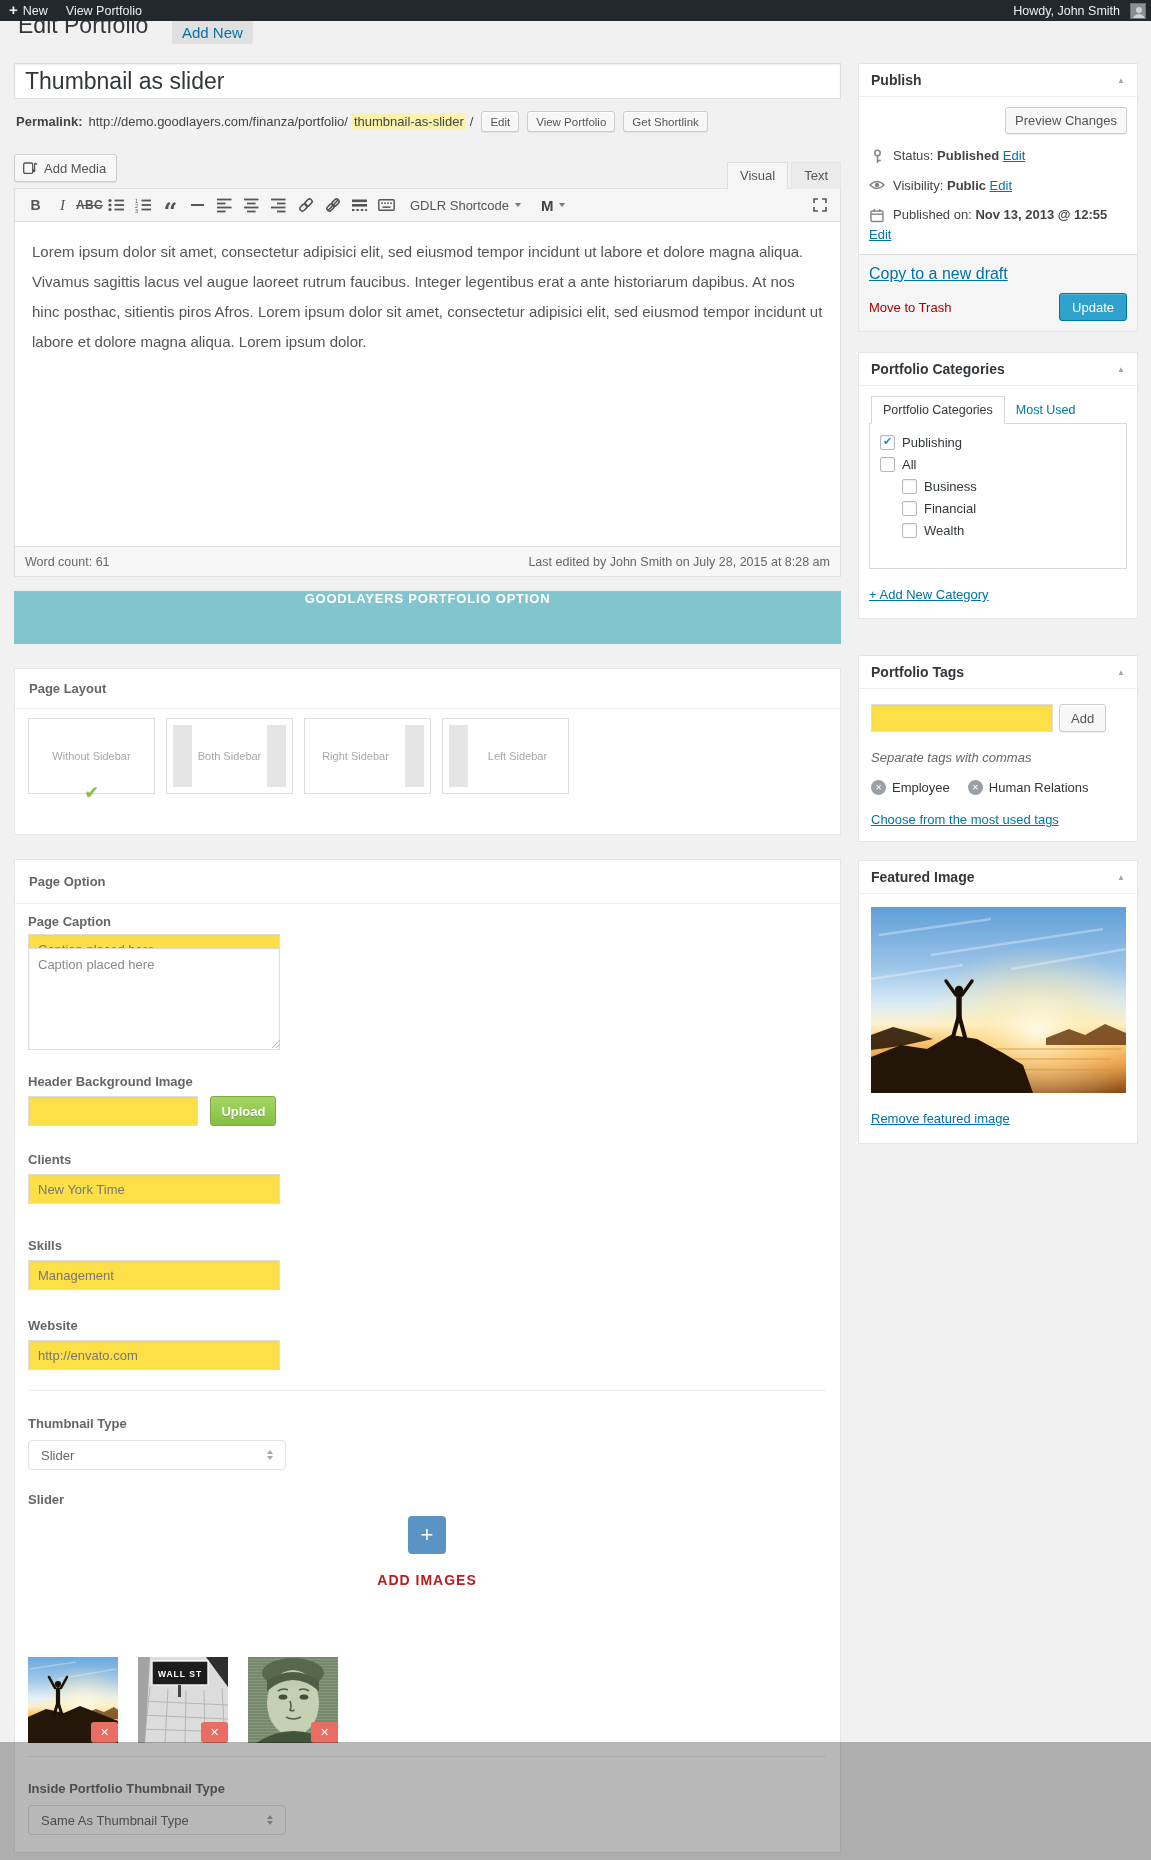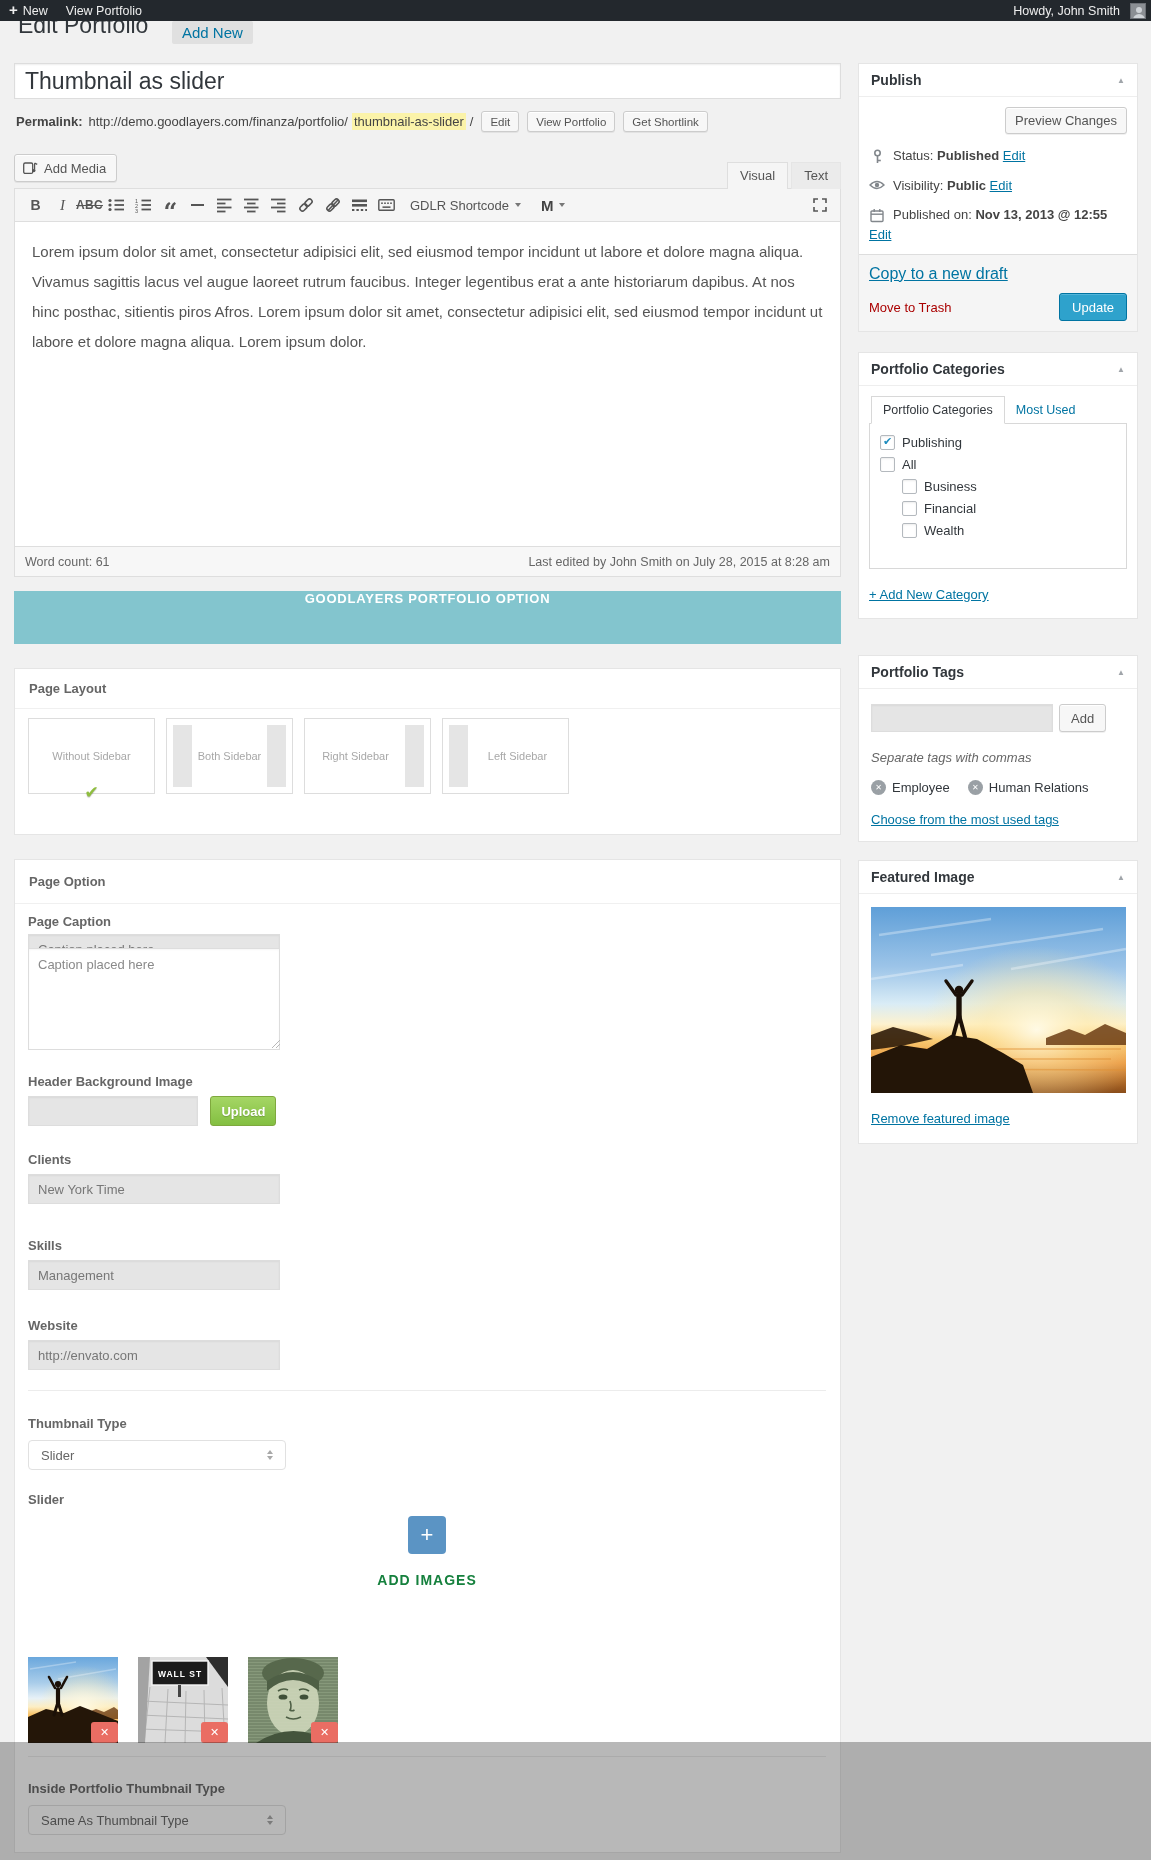--- a/index.html
+++ b/index.html
@@ -75,42 +75,42 @@
   .lo-text { flex:1; display:flex; align-items:center; justify-content:center; text-align:center; line-height:1.5; }
   .sel-check { position:absolute; left:50%; bottom:-10px; transform:translateX(-50%); color:#8fbe3f; font-size:17px;
                text-shadow:0 1px 1px rgba(0,0,0,.25); }
 
   #page-option { margin-top:24px; height:994px; overflow:hidden; }
   .po-head { padding:14px 14px; font-size:13px; font-weight:bold; color:#666; border-bottom:1px solid #f0f0f0; }
   .po-body { padding:0 14px 0 13px; }
   .f-label { font-weight:bold; font-size:13px; color:#666; line-height:16px; }
   .mt10{margin-top:10px}.mt4{margin-top:4px}.mt6{margin-top:6px}.mt26{margin-top:26px}.mt34{margin-top:34px}
   .mt28{margin-top:28px}.mt20{margin-top:20px}.mt25{margin-top:25px}.mt8{margin-top:8px}.mt22{margin-top:22px}.mt69{margin-top:69px}.mt13{margin-top:13px}.mt24{margin-top:24px}
-  .inp { border:1px solid #ddd; background:#e5e5e5; box-shadow:inset 0 1px 2px rgba(0,0,0,.05);
+  .inp { border:1px solid #ddd; background:#fde047; box-shadow:inset 0 1px 2px rgba(0,0,0,.05);
          font-size:13px; color:#777; padding:0 9px; height:30px; outline:none; display:block; }
   .w252 { width:252px; } .w170 { width:170px; display:inline-block; vertical-align:top; }
   .cap-area { width:252px; height:102px; border:1px solid #ddd; background:#fff; font-size:13px; color:#8a8a8a;
               padding:8px 9px; resize:none; outline:none; position:relative; z-index:2; display:block; margin-top:-16px;
               box-shadow:inset 0 1px 2px rgba(0,0,0,.04); }
   .grip { position:relative; z-index:3; width:10px; height:10px; margin:-12px 0 2px 242px;
           background:repeating-linear-gradient(135deg, transparent 0 2px, #b8b8b8 2px 3px);
           clip-path:polygon(100% 0,100% 100%,0 100%); }
   .upload-btn { display:inline-flex; align-items:center; justify-content:center; width:66px; height:30px; margin-left:8px;
                 background:linear-gradient(#a5d665,#83bf41); border:1px solid #7fa83e; border-radius:3px;
                 color:#fff; font-size:13px; font-weight:bold; text-shadow:0 1px 1px rgba(0,0,0,.2); cursor:pointer; vertical-align:top; }
   .po-hr { border:none; border-top:1px solid #ececec; }
   .gdlr-select { width:258px; height:30px; border:1px solid #e1e1e1; border-radius:4px; background:#fff;
                  display:flex; align-items:center; justify-content:space-between; padding:0 12px; font-size:13px; color:#666; cursor:pointer; }
   .stepper { display:flex; flex-direction:column; gap:2px; }
   .stepper i { width:0; height:0; border-left:3.5px solid transparent; border-right:3.5px solid transparent; display:block; }
   .st-up { border-bottom:4.5px solid #a8a8a8; } .st-down { border-top:4.5px solid #a8a8a8; }
   .add-center { text-align:center; }
   .plus-btn { width:38px; height:38px; border-radius:4px; background:#5b94c4; color:#fff; font-size:22px; font-weight:300;
               display:flex; align-items:center; justify-content:center; margin:8px auto 0; cursor:pointer; }
-  .add-images-lbl { margin-top:18px; font-size:14px; font-weight:bold; letter-spacing:1px; color:#15803d; cursor:pointer; }
+  .add-images-lbl { margin-top:18px; font-size:14px; font-weight:bold; letter-spacing:1px; color:#b91c1c; cursor:pointer; }
   .thumbs-row { display:flex; gap:20px; }
   .thumb { width:90px; height:86px; position:relative; cursor:pointer; flex:0 0 auto; }
   .thumb svg { display:block; }
   .del-badge { position:absolute; right:0; bottom:0; width:27px; height:21px; background:#ea6d63; border-radius:3px;
                color:#fff; font-size:11px; font-weight:bold; display:flex; align-items:center; justify-content:center; cursor:pointer; }
 
   
   .bottom-overlay { position:absolute; left:0; top:1742px; width:1151px; height:118px; background:rgba(20,20,20,.3); z-index:40; }
 
   

